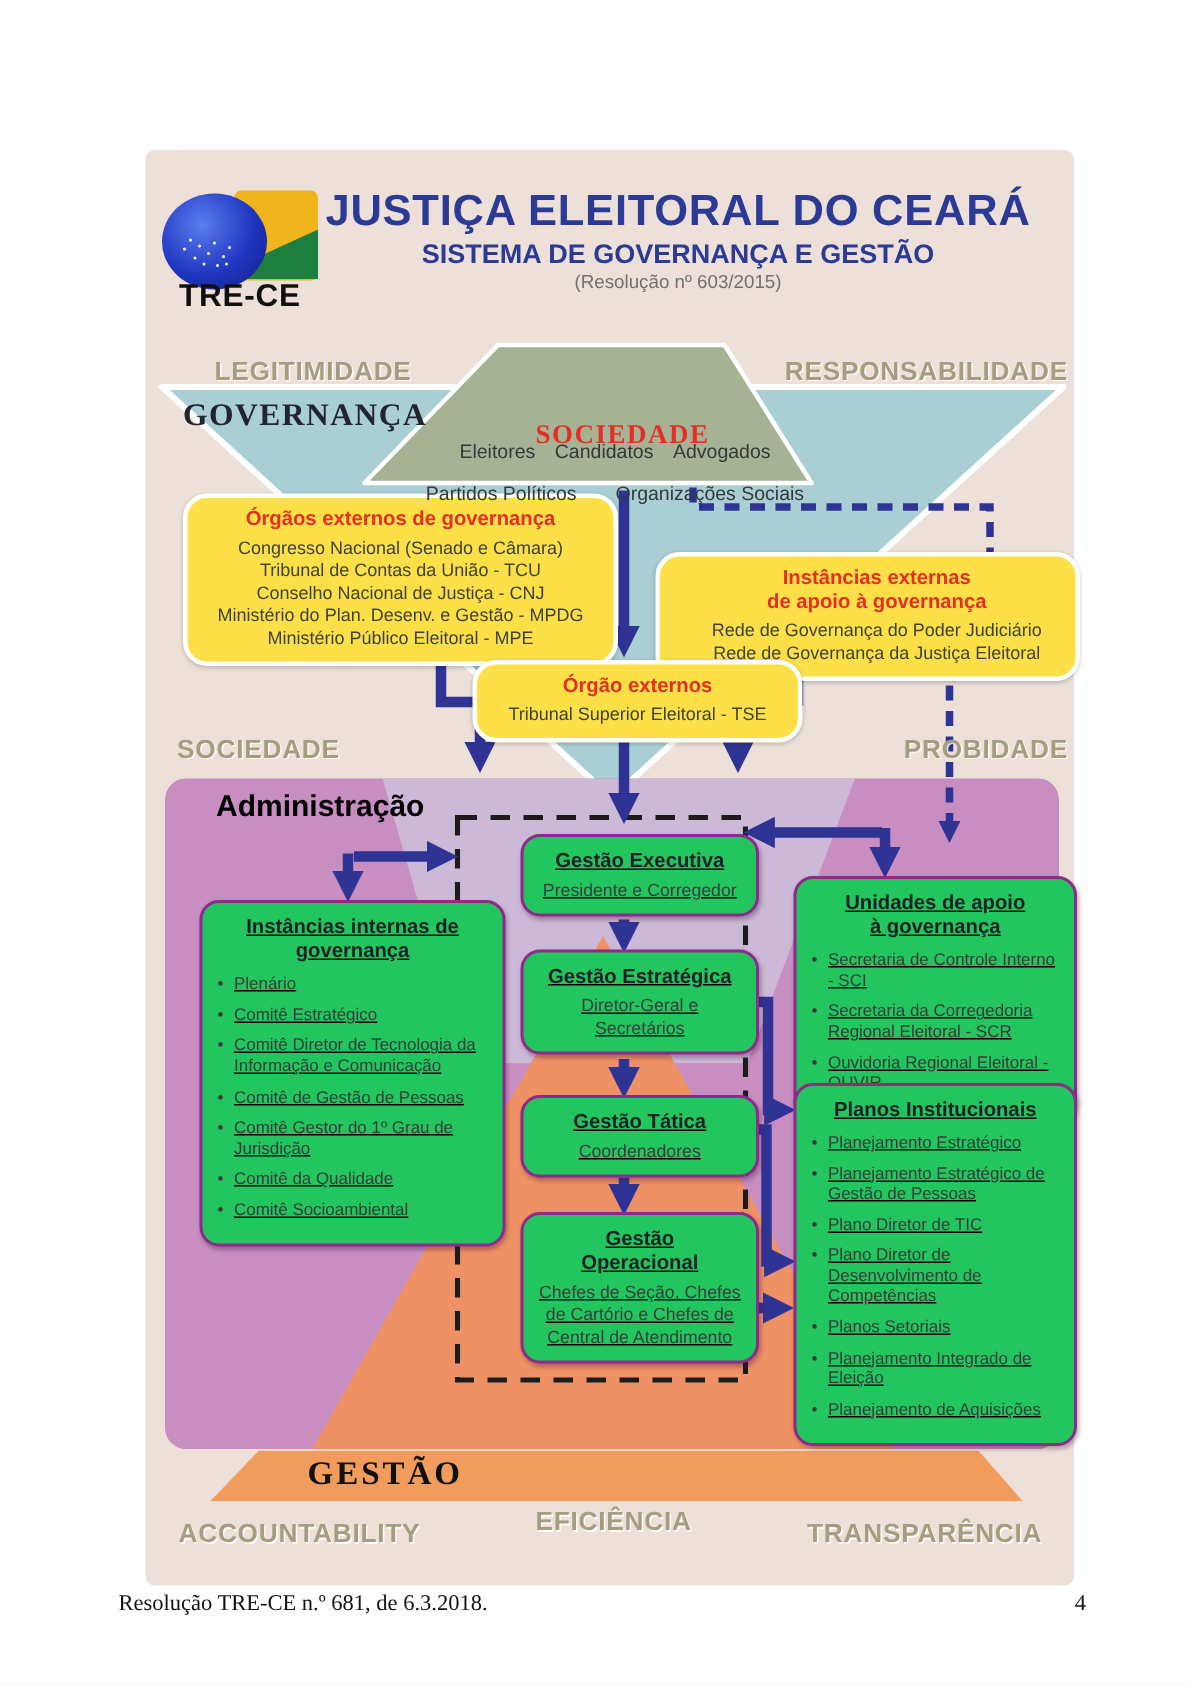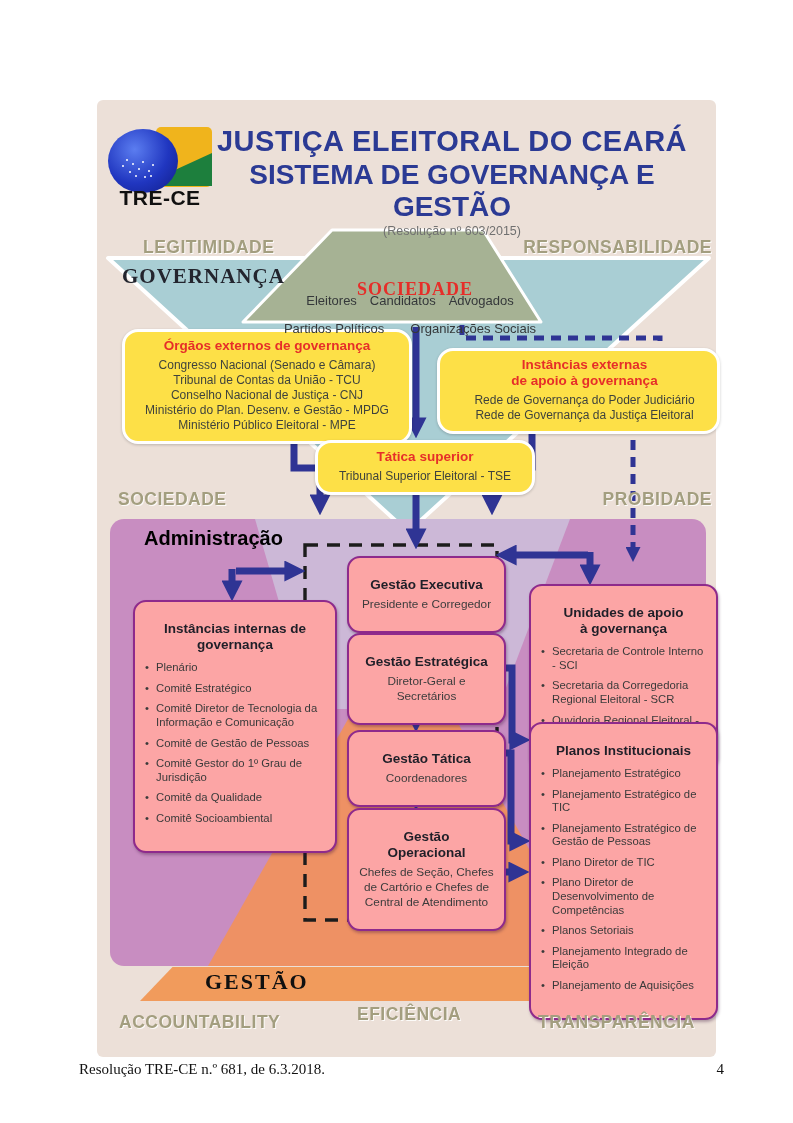--- a/index.html
+++ b/index.html
@@ -14,21 +14,21 @@
   #logo { left:104px; top:122px; width:112px; height:92px; z-index:6; }
   #logo-yellow { left:52px; top:5px; width:56px; height:60px; background:#f0b41c; border-radius:5px; }
   #logo-green { left:36px; top:31px; width:72px; height:33px; background:#1d7f3d; clip-path:polygon(0 100%,100% 0,100% 100%); }
   #logo-globe { left:4px; top:7px; width:70px; height:64px; border-radius:50%;
     background:radial-gradient(circle at 38% 32%, #5b7df0, #2036c0 55%, #101c86); }
   #logo-globe::after { content:""; position:absolute; left:18px; top:30px; width:2px; height:2px; border-radius:50%; background:#fff;
     box-shadow:6px 4px 0 #fff, 12px 9px 0 #fff, 3px 12px 0 #fff, 16px 2px 0 #fff, 22px 11px 0 #fff, 9px 16px 0 #fff, 18px 17px 0 #fff, 26px 5px 0 #fff, -4px 6px 0 #fff, 24px 16px 0 #fff; }
   #logo-caption { left:0; top:64px; width:112px; text-align:center; font-weight:800; font-size:21px; color:#101010; letter-spacing:.5px; }
   #header-text { left:196px; top:126px; width:512px; text-align:center; z-index:6; }
   #page-title { color:#2b3a94; font-weight:800; font-size:29px; letter-spacing:.5px; line-height:1.05; }
-  #page-subtitle { color:#2b3a94; font-weight:800; font-size:28px; margin-top:3px; }
+  #page-subtitle { color:#2b3a94; font-weight:800; font-size:18px; margin-top:3px; }
   #resolution-note { color:#707070; font-size:12.5px; margin-top:1px; }
   
   .olive { font-weight:800; color:#a39e7f; letter-spacing:.5px; font-size:17.5px;
     text-shadow:1px 1px 0 rgba(255,255,255,.85); z-index:6; }
   #lbl-legitimidade { left:143px; top:237px; }
   #lbl-sociedade { left:348px; top:235px; width:134px; text-align:center; color:#e62e29;
     font-family:"Liberation Serif", serif; font-weight:700; font-size:18px; letter-spacing:1px; z-index:6;margin-top:44px; }
   #lbl-responsabilidade { left:498px; top:237px; width:214px; text-align:right; }
   #lbl-governanca { left:122px; top:264px; font-family:"Liberation Serif", serif; font-weight:700;
     font-size:21px; color:#23252e; letter-spacing:1px; z-index:6; }
@@ -40,32 +40,32 @@
   
   .soc-row { display:flex; justify-content:center; font-size:13px; color:#35383a; z-index:6;margin-top:24px; }
   #soc-row1 { left:290px; top:269px; width:240px; gap:13px; }
   #soc-row2 { left:268px; top:297px; width:284px; gap:26px; }
   
   .sage-box { background:#fde047; border:3px solid #fff; border-radius:16px; text-align:center;
     box-shadow:0 1px 3px rgba(0,0,0,.2); padding:6px 6px 8px; z-index:5; }
   .sage-title { color:#e62e29; font-weight:700; font-size:13.5px; line-height:1.2; white-space:pre-line; margin-bottom:4px; }
   .sage-line { font-size:12px; color:#3e423d; line-height:1.25; }
   #box-external-organs { left:122px; top:329px; width:272px; }
-  #box-external-instances { left:437px; top:348px; width:253px;padding-left:18px; }
+  #box-external-instances { left:437px; top:368px; width:253px;padding-left:18px; }
   #box-superior { left:315px; top:440px; width:202px; }
   
   #admin-panel { left:110px; top:519px; width:596px; height:447px; background:#c88dc1; border-radius:14px; overflow:hidden; z-index:2; }
   #wedge-lavender { position:absolute; inset:0; background:#cdc3dc; opacity:.8;
     clip-path:polygon(145px 0, 460px 0, 388px 190px, 200px 190px); }
   #wedge-orange { position:absolute; inset:0; background:#ee9164;
     clip-path:polygon(292px 105px, 98px 447px, 485px 447px); }
   #lbl-administracao { position:absolute; left:34px; top:8px; font-weight:700; font-size:20px; color:#000000; }
   
-  .yellow-box { background:#fca5a5; border:2.5px solid #8e2a8c; border-radius:13px;
-    box-shadow:1px 2px 3px rgba(60,20,60,.35); padding:19px 8px; z-index:5; }
+  .yellow-box { background:#22c55e; border:2.5px solid #8e2a8c; border-radius:13px;
+    box-shadow:1px 2px 3px rgba(60,20,60,.35); padding:8px 8px; z-index:5;text-decoration:underline; }
   .yb-title { font-weight:700; font-size:13.5px; color:#1f1f28; text-align:center; line-height:1.2; white-space:pre-line; }
   .yb-body { font-size:11.8px; color:#3c3c3c; text-align:center; line-height:1.25; margin-top:4px; }
   .bullet-list { list-style:none; margin:8px 0 2px; padding:0 0 0 2px; text-align:left; }
   .bullet-list li { position:relative; padding-left:11px; font-size:11.3px; color:#3a3a3a; line-height:1.2; margin-bottom:7px; }
   .bullet-list li::before { content:"•"; position:absolute; left:0; }
   #box-internal { left:133px; top:600px; width:184px; }
   #box-exec { left:347px; top:556px; width:139px; }
   #box-strat { left:347px; top:633px; width:139px; }
   #box-tact { left:347px; top:730px; width:139px; }
   #box-oper { left:347px; top:808px; width:139px; }
@@ -139,21 +139,21 @@
   </div>
   <div id="box-external-instances" class="abs sage-box">
     <div class="sage-title">Instâncias externas
 de apoio à governança</div>
     <div>
         <div class="sage-line">Rede de Governança do Poder Judiciário</div>
         <div class="sage-line">Rede de Governança da Justiça Eleitoral</div>
       </div>
   </div>
   <div id="box-superior" class="abs sage-box">
-    <div class="sage-title">Tática superior</div>
+    <div class="sage-title">Órgão externos</div>
     <div class="sage-line">Tribunal Superior Eleitoral - TSE</div>
   </div>
 
   <div id="admin-panel" class="abs">
     <div id="wedge-lavender"></div>
     <div id="wedge-orange"></div>
     <div id="lbl-administracao">Administração</div>
   </div>
 
   <svg id="arrow-svg" class="abs" width="793" height="1123">
@@ -218,21 +218,20 @@
     <ul class="bullet-list">
         <li>Secretaria de Controle Interno - SCI</li>
         <li>Secretaria da Corregedoria Regional Eleitoral - SCR</li>
         <li>Ouvidoria Regional Eleitoral - OUVIR</li>
       </ul>
   </div>
   <div id="box-plans" class="abs yellow-box">
     <div class="yb-title">Planos Institucionais</div>
     <ul class="bullet-list">
         <li>Planejamento Estratégico</li>
-        <li>Planejamento Estratégico de TIC</li>
         <li>Planejamento Estratégico de Gestão de Pessoas</li>
         <li>Plano Diretor de TIC</li>
         <li>Plano Diretor de Desenvolvimento de Competências</li>
         <li>Planos Setoriais</li>
         <li>Planejamento Integrado de Eleição</li>
         <li>Planejamento de Aquisições</li>
       </ul>
   </div>
 
   <div id="banner" class="abs"></div>

